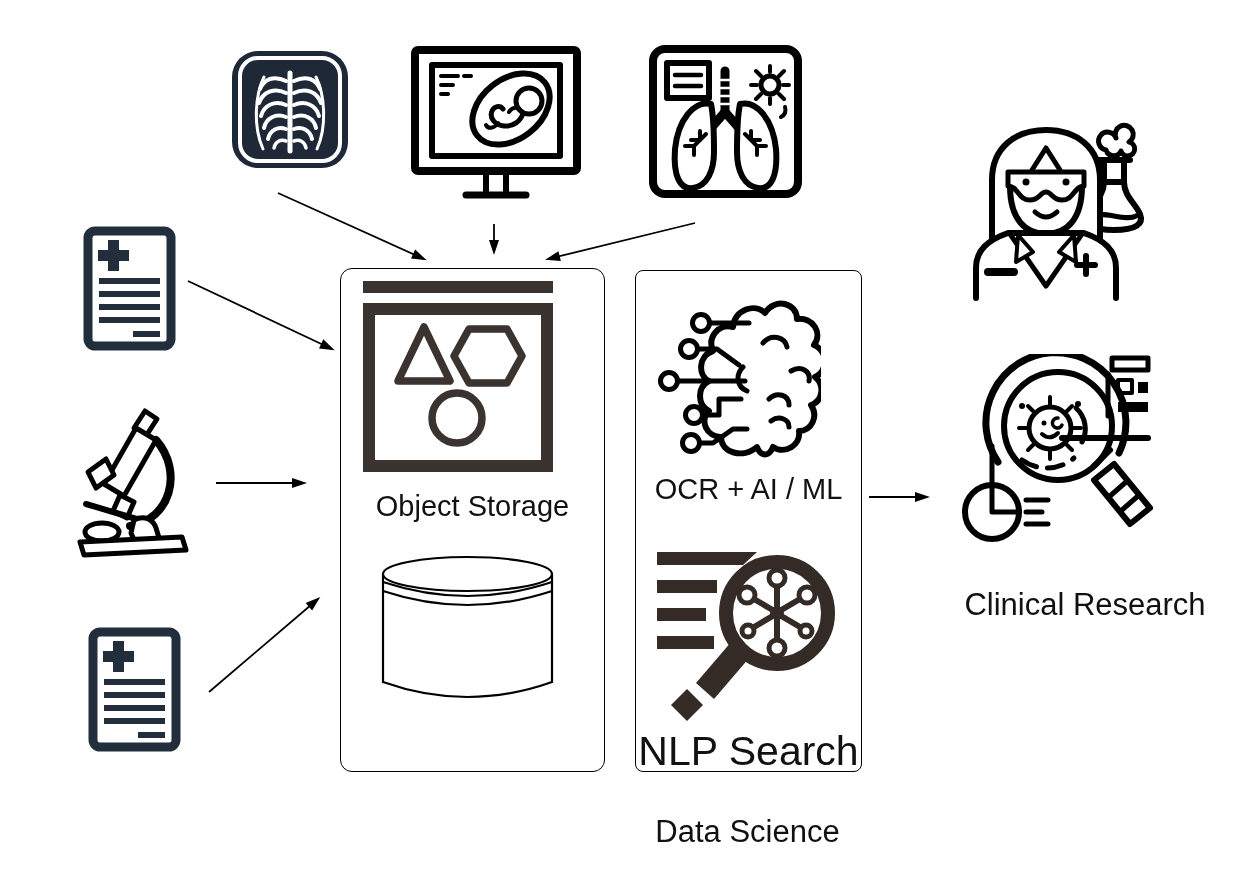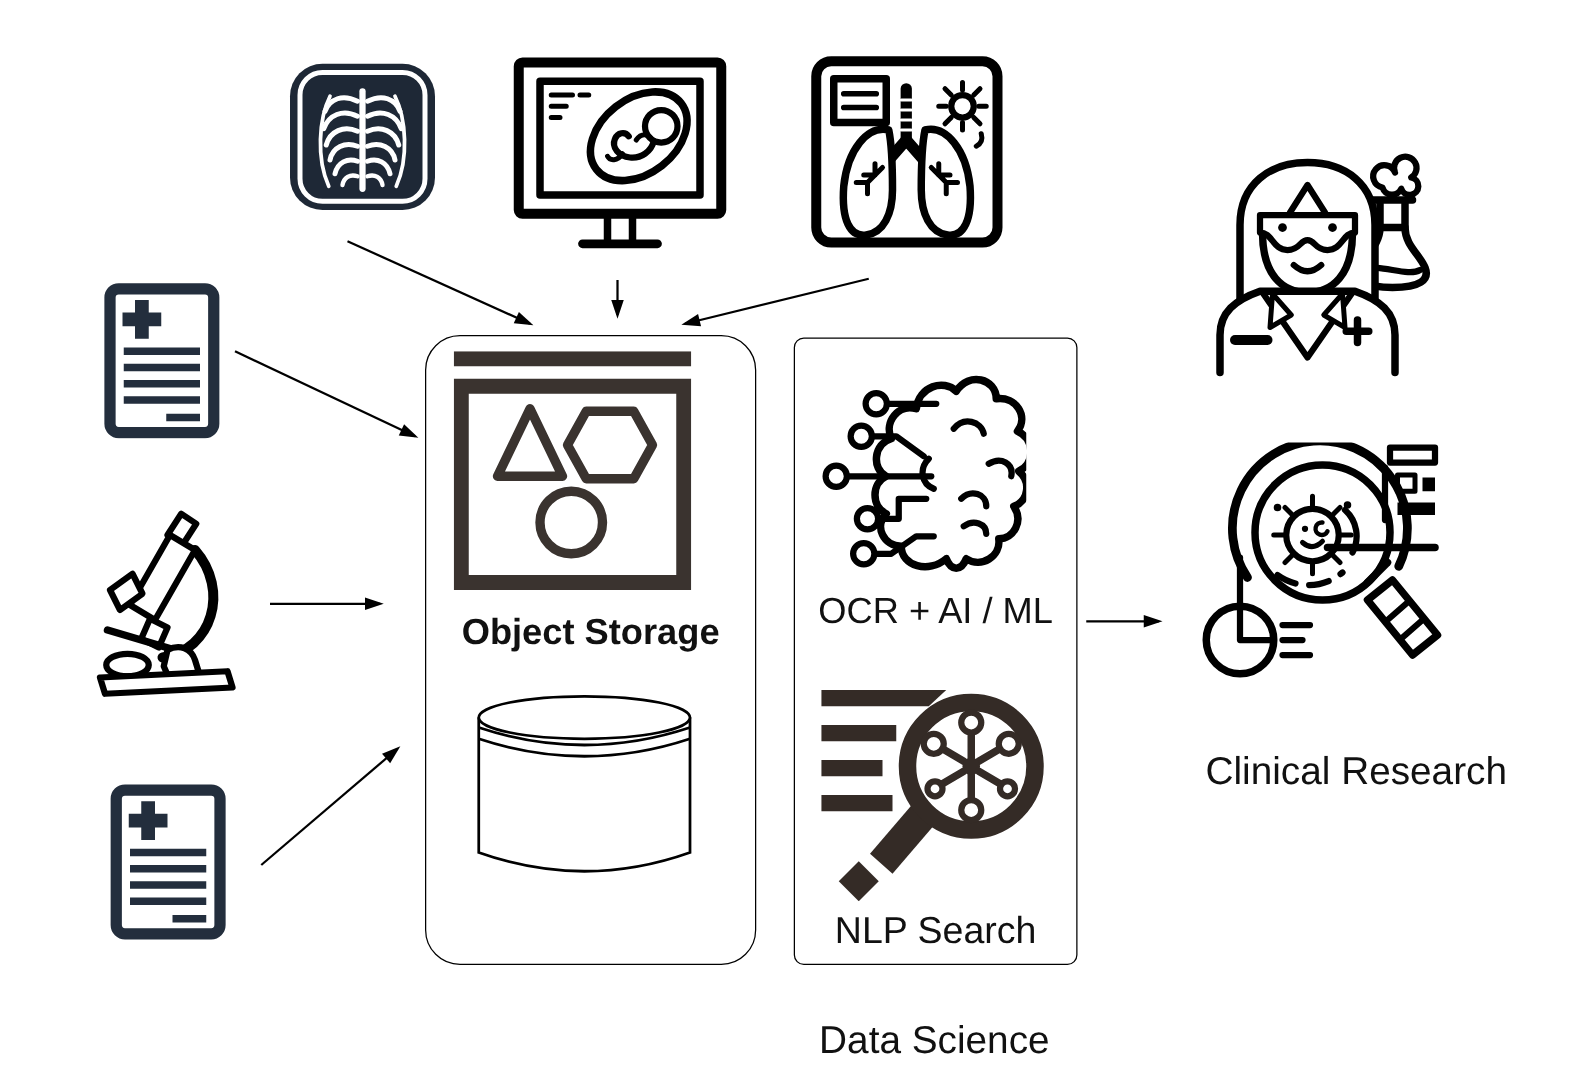--- a/index.html
+++ b/index.html
@@ -4,21 +4,21 @@
 <style>
   html,body{margin:0;padding:0;background:#fff;}
   .canvas{
     position:relative;width:1255px;height:870px;background:#fff;
     font-family:"Liberation Sans", sans-serif;overflow:hidden;
   }
   .abs{position:absolute;}
   .box{
     position:absolute;border:1.7px solid #000;background:#fff;
   }
-  .pacs-box{left:340px;top:268px;width:263px;height:502px;border-radius:28px;font-weight:bold;}
+  .pacs-box{left:340px;top:268px;width:263px;height:502px;border-radius:12px;}
   .ds-box{left:635px;top:270px;width:225px;height:500px;border-radius:8px;}
   .inner-label{
     position:absolute;left:0;width:100%;text-align:center;
     font-size:29px;color:#111;letter-spacing:0px;white-space:nowrap;
   }
   .caption{
     position:absolute;text-align:center;font-size:31px;color:#111;white-space:nowrap;
   }
   svg{display:block;}
   .arrow-layer{position:absolute;left:0;top:0;pointer-events:none;}
@@ -213,21 +213,21 @@
           <circle cx="120" cy="64" r="7" fill="#342b26" stroke="none"></circle>
           <circle cx="120" cy="29" r="8" fill="#fff" stroke-width="5"></circle>
           <circle cx="120" cy="99" r="8" fill="#fff" stroke-width="5"></circle>
           <circle cx="90" cy="46" r="8" fill="#fff" stroke-width="5"></circle>
           <circle cx="150" cy="46" r="8" fill="#fff" stroke-width="5"></circle>
           <circle cx="91" cy="82" r="6" fill="#fff" stroke-width="5"></circle>
           <circle cx="149" cy="82" r="6" fill="#fff" stroke-width="5"></circle>
         </g>
       </svg>
     </div>
-    <div class="inner-label" style="top:457px;font-size:30px;">NLP Search</div>
+    <div class="inner-label" style="top:457px;font-size:41px;">NLP Search</div>
   </div>
   <div class="caption" style="left:635px;top:814px;width:225px;">Data Science</div>
 
   <div class="abs" style="left:958px;top:116px;">
     <svg width="200" height="186" viewBox="0 0 200 186">
       <g stroke="#000" fill="#fff" stroke-linecap="round" stroke-linejoin="round">
         <path d="M148,34 a9,9 0 1 1 10,-12 a9,9 0 1 1 13,4 a7,7 0 1 1 -8,9 a8,8 0 0 1 -15,-1 Z" stroke-width="5"></path>
         <path d="M140,44 H172" stroke-width="6" fill="none"></path>
         <path d="M146,47 V66 M166,47 V66" stroke-width="6" fill="none"></path>
         <path d="M146,66 C146,80 134,88 130,98 C126,108 134,114 156,114 C178,114 186,108 182,98 C178,88 166,80 166,66 Z" stroke-width="6"></path>
@@ -273,15 +273,15 @@
         <rect x="160" y="48" width="30" height="10" fill="#000" stroke="none"></rect>
         <path d="M104,84 H190" stroke-width="6" fill="none"></path>
         <path d="M34,92 V131" stroke-width="5" fill="none"></path>
         <circle cx="34" cy="158" r="27" stroke-width="6"></circle>
         <path d="M34,131 V158 H61" stroke-width="5" fill="none"></path>
         <path d="M68,146 H90 M68,158 H84 M68,170 H90" stroke-width="5" fill="none"></path>
       </g>
     </svg>
   </div>
 
-  <div class="caption" style="left:935px;top:587px;width:300px;margin-top:12px;">Clinical Research</div>
+  <div class="caption" style="left:935px;top:587px;width:300px;">Clinical Research</div>
 
 </div>
 
 </body></html>

